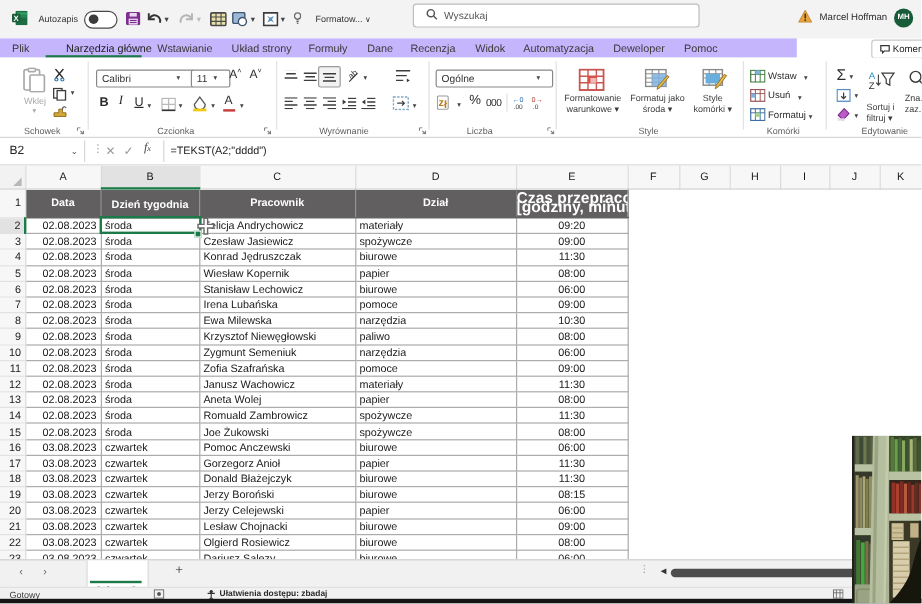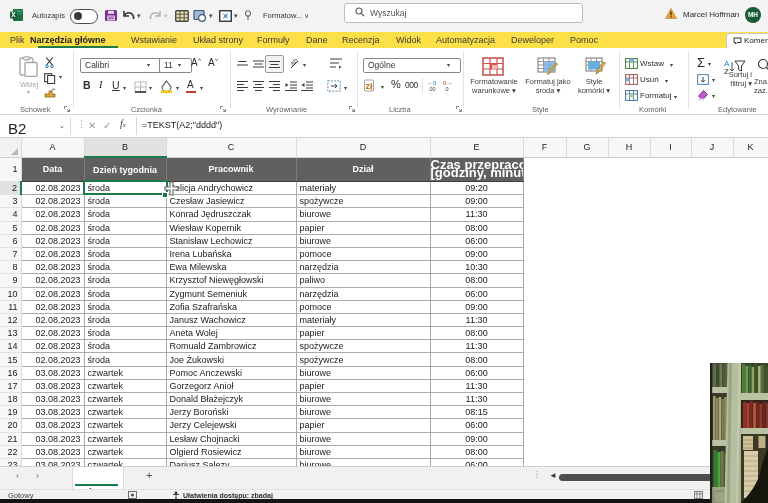--- a/index.html
+++ b/index.html
@@ -1,21 +1,21 @@
 <!DOCTYPE html>
 <html><head>
 <meta charset="utf-8">
 <style>
   html,body{margin:0;padding:0;}
   body{width:768px;height:503px;position:relative;overflow:hidden;
        font-family:"Liberation Sans",sans-serif;background:#fff;}
   .abs{position:absolute;}
   
   #titlebar{left:0;top:0;width:768px;height:32px;background:#f3f3f3;}
-  #tabrow{left:0;top:32px;width:768px;height:16px;background:#fde047;}
+  #tabrow{left:0;top:32px;width:664px;height:16px;background:#c4b5fd;}
   #ribbon{left:0;top:48px;width:768px;height:66px;background:#fff;border-bottom:1px solid #d6d6d6;}
   #fbar{left:0;top:115px;width:768px;height:22px;background:#fff;border-bottom:1px solid #d0d0d0;}
   #grid{left:0;top:138px;width:768px;height:330px;background:#fff;overflow:hidden;}
   #tabbar{left:0;top:466px;width:768px;height:23px;background:#f1f1f1;border-top:1px solid #d0d0d0;}
   #statusbar{left:0;top:489px;width:768px;height:10px;background:#f1f1f1;border-top:1px solid #e0e0e0;}
   #blackstrip{left:0;top:499px;width:768px;height:4px;background:#141414;}
   #webcam{left:710px;top:363px;width:58px;height:140px;overflow:hidden;z-index:50;}
   .glab{position:absolute;font-size:7.5px;color:#605f5e;top:57px;white-space:nowrap;}
   .gsep{position:absolute;top:3px;height:57px;width:1px;background:#e2e2e2;}
   .tabt{position:absolute;top:2.5px;font-size:9px;color:#3b3a39;white-space:nowrap;}
@@ -111,21 +111,21 @@
   <svg class="abs" style="left:665px;top:8px" width="12" height="11" viewBox="0 0 12 11">
     <path d="M6 0.5 L11.5 10.5 L0.5 10.5 Z" fill="#e8a33d" stroke="#b27b20" stroke-width="0.6"></path>
     <rect x="5.4" y="3.4" width="1.3" height="4" fill="#4a3208"></rect>
     <rect x="5.4" y="8.2" width="1.3" height="1.3" fill="#4a3208"></rect>
   </svg>
   <span class="abs" style="left:683px;top:10px;font-size:8px;color:#2b2b2b">Marcel Hoffman</span>
   <div class="abs" style="left:745px;top:7px;width:16px;height:16px;border-radius:50%;background:#175b39;color:#fff;font-size:6.5px;font-weight:bold;text-align:center;line-height:16px">MH</div>
 </div>
 <div id="tabrow" class="abs">
   <span class="tabt" style="left:10px">Plik</span>
-  <span class="tabt" style="left:30px;font-weight:bold;color:#212121">Narzędzia główne</span>
+  <span class="tabt" style="left:55px;font-weight:normal;color:#212121">Narzędzia główne</span>
   <div class="abs" style="left:38px;top:13.5px;width:80px;height:2px;background:#1b7a47"></div>
   <span class="tabt" style="left:131px">Wstawianie</span>
   <span class="tabt" style="left:193px">Układ strony</span>
   <span class="tabt" style="left:257px">Formuły</span>
   <span class="tabt" style="left:306px">Dane</span>
   <span class="tabt" style="left:342px">Recenzja</span>
   <span class="tabt" style="left:396px">Widok</span>
   <span class="tabt" style="left:436px">Automatyzacja</span>
   <span class="tabt" style="left:511px">Deweloper</span>
   <span class="tabt" style="left:570px">Pomoc</span>
@@ -331,30 +331,30 @@
     <path d="M2 7 L6 11" stroke="#fff" stroke-width="0"></path>
     <rect x="1" y="8.6" width="6" height="2" fill="#e6d7ea"></rect>
   </svg>
   <span class="abs" style="left:712px;top:44px;font-size:6px;color:#444">▾</span>
   <svg class="abs" style="left:724px;top:10px" width="22" height="17" viewBox="0 0 22 17">
     <text x="0" y="8" font-size="8" fill="#2b87c8" font-family="Liberation Sans">A</text>
     <text x="0" y="16" font-size="8" fill="#2b2b2b" font-family="Liberation Sans">Z</text>
     <path d="M6 4 L6 13 M4.2 10.8 L6 13 L7.8 10.8" stroke="#3c3c3c" stroke-width="0.9" fill="none" transform="translate(2,0)"></path>
     <path d="M11 3 H21 L17.5 8 V13 L14.5 11.5 V8 Z" fill="none" stroke="#3c3c3c" stroke-width="1"></path>
   </svg>
-  <div class="abs" style="left:722px;top:23px;width:30px;font-size:7.5px;color:#3c3c3c;text-align:right;line-height:8.5px">Sortuj i filtruj ▾</div>
+  <div class="abs" style="left:722px;top:38px;width:30px;font-size:7.5px;color:#3c3c3c;text-align:left;line-height:8.5px">Sortuj i filtruj ▾</div>
   <svg class="abs" style="left:757px;top:10px" width="14" height="14" viewBox="0 0 14 14">
     <circle cx="6" cy="6" r="4.5" fill="none" stroke="#3c3c3c" stroke-width="1.2"></circle>
     <path d="M9.5 9.5 L13 13" stroke="#3c3c3c" stroke-width="1.4"></path>
   </svg>
   <div class="abs" style="left:754px;top:30px;width:20px;font-size:7.5px;color:#3c3c3c;line-height:8.5px;overflow:hidden">Zna..<br>zaz..</div>
   <span class="glab" style="left:718px">Edytowanie</span>
 </div>
 <div id="fbar" class="abs">
-  <span class="abs" style="left:8px;top:5px;font-size:15px;color:#222">B2</span>
+  <span class="abs" style="left:8px;top:5px;font-size:10px;color:#222">B2</span>
   <span class="abs" style="left:59px;top:7px;font-size:7px;color:#444">⌄</span>
   <div class="abs" style="left:70px;top:2px;width:1px;height:18px;background:#d8d8d8"></div>
   <span class="abs" style="left:77px;top:4px;font-size:9px;color:#999">⋮</span>
   <span class="abs" style="left:88px;top:4.5px;font-size:10px;color:#9a9a9a">✕</span>
   <span class="abs" style="left:103px;top:4.5px;font-size:10px;color:#9a9a9a">✓</span>
   <span class="abs" style="left:120px;top:3px;font-size:10px;color:#444;font-style:italic;font-family:'Liberation Serif',serif">f<span style="font-size:7px">x</span></span>
   <div class="abs" style="left:136px;top:2px;width:1px;height:18px;background:#d8d8d8"></div>
   <span class="abs" style="left:142px;top:5px;font-size:9px;color:#222">=TEKST(A2;"dddd")</span>
 </div>
 <div id="grid" class="abs">

